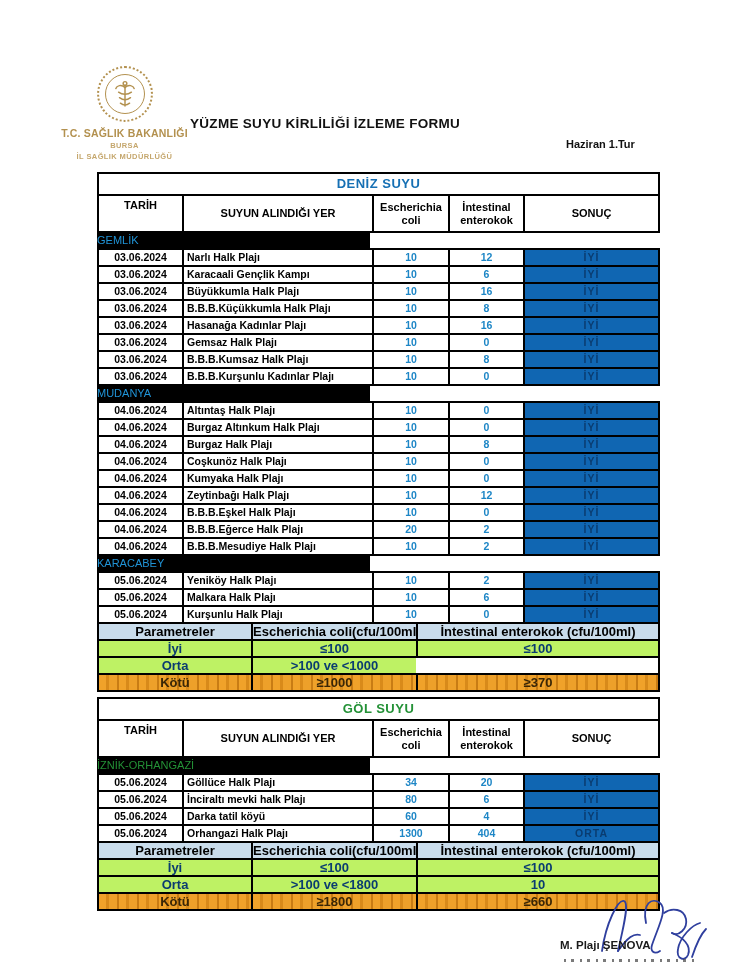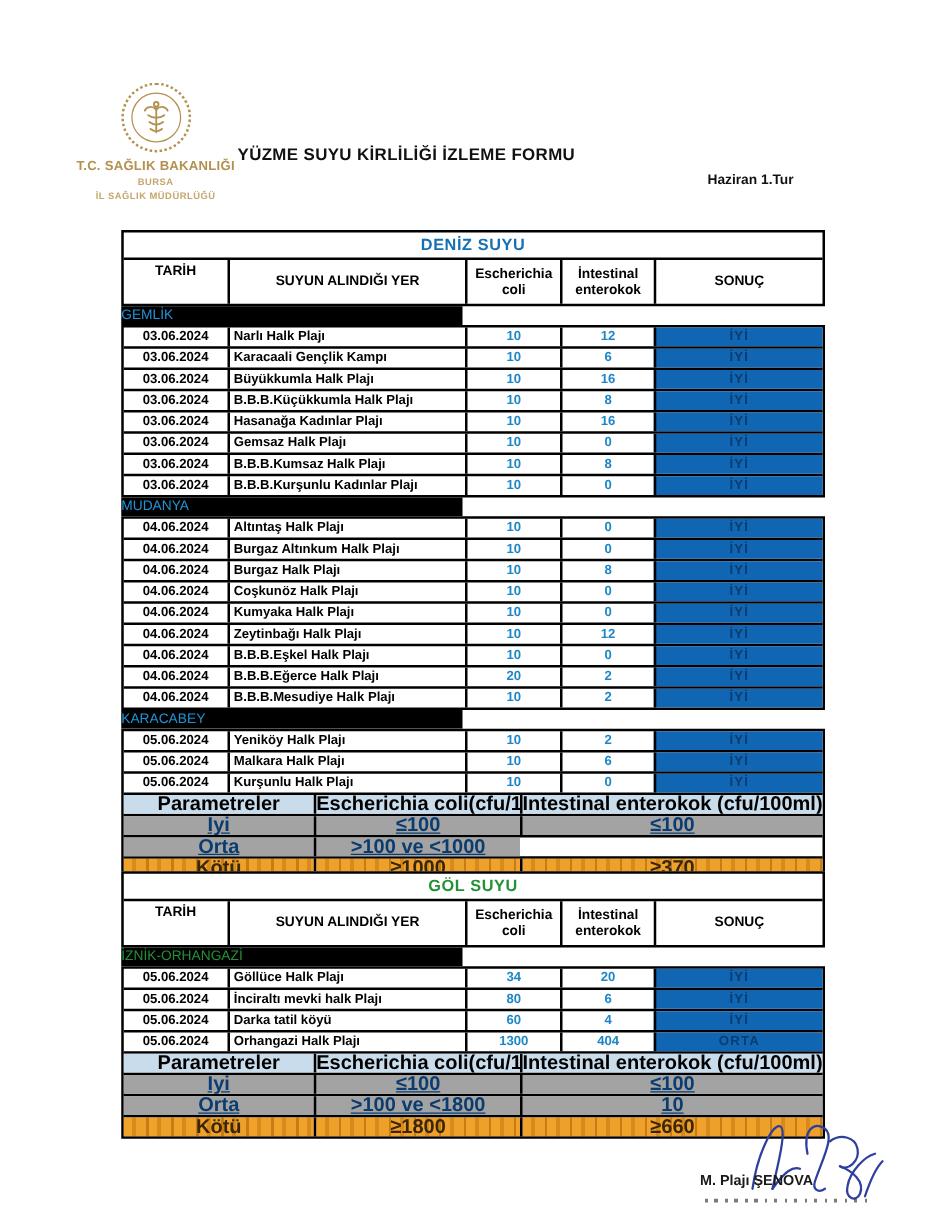--- a/index.html
+++ b/index.html
@@ -13,21 +13,21 @@
   .emblem-inner{width:38px;height:38px;border-radius:50%;border:1.5px solid #b3914f;
           display:flex;align-items:center;justify-content:center;}
   .ministry{color:#b3914f;font-weight:bold;font-size:10.5px;margin-top:5px;white-space:nowrap;letter-spacing:.2px;}
   .sub-line{color:#c5a76d;font-weight:bold;font-size:7.5px;margin-top:2px;letter-spacing:.4px;}
   .form-title{position:absolute;left:190px;top:116px;width:380px;
           font-weight:bold;font-size:13.5px;color:#111;letter-spacing:.3px;}
   .round-label{position:absolute;left:530px;top:138px;font-weight:bold;font-size:11px;color:#111;margin-left:36px;}
 
   
   .wtable{position:absolute;left:97px;width:563px;}
-  #wtable-deniz{top:184px;}
+  #wtable-deniz{top:172px;}
   #wtable-gol{top:697px;}
   .tblock{border:2px solid #000;background:#fff;box-sizing:border-box;}
   .ttitle{height:20px;line-height:20px;text-align:center;font-weight:bold;font-size:13px;
           border-bottom:2px solid #000;letter-spacing:.5px;}
   .hrow{display:grid;grid-template-columns:83px 190px 76px 75px 1fr;}
   .hcell{display:flex;align-items:center;justify-content:center;text-align:center;
          font-weight:bold;font-size:11px;min-height:35px;line-height:1.15;
          padding:1px 2px;box-sizing:border-box;color:#000;}
   .hcell.c0{align-items:flex-start;padding-top:3px;}
   .hcell + .hcell{border-left:2px solid #000;}
@@ -39,25 +39,25 @@
   .drow + .drow{border-top:2px solid #000;}
   .dcell{font-size:10.5px;font-weight:bold;line-height:15px;overflow:hidden;
          white-space:nowrap;color:#000;box-sizing:border-box;}
   .dcell + .dcell{border-left:2px solid #000;}
   .c-date{text-align:center;}
   .c-place{padding-left:3px;}
   .c-num{text-align:center;color:#1d86c6;}
   .c-res{background:#1066b2;color:#0a3c70;text-align:center;letter-spacing:1px;}
 
   .lrow{display:grid;grid-template-columns:152px 165px 1fr;height:15px;border-top:2px solid #000;}
-  .lcell{font-size:16px;font-weight:bold;text-align:center;line-height:15px;
+  .lcell{font-size:13px;font-weight:bold;text-align:center;line-height:15px;
          overflow:hidden;white-space:nowrap;box-sizing:border-box;}
   .lcell + .lcell{border-left:2px solid #000;}
   .lrow.param .lcell{background:#c9dceb;color:#000;}
-  .lrow.lv-blue .lcell{background:#a3a3a3;color:#0a3c70;text-decoration:underline;}
+  .lrow.lv-blue .lcell{background:#bef264;color:#0a3c70;}
   .lrow.lv-orange .lcell{background:repeating-linear-gradient(90deg,
         #f0a22a 0 7px,#d88a1a 7px 10px,#eda02a 10px 18px,#c87c14 18px 20px);color:#3a2606;}
 
   
   .sig{position:absolute;left:540px;top:893px;width:200px;height:75px;}
   .sig-name{position:absolute;left:20px;top:46px;font-size:11.5px;font-weight:bold;color:#1a1a1a;white-space:nowrap;}
   .sig-scribble{position:absolute;left:48px;top:0;}
   .sig-cutoff{position:absolute;left:24px;top:66px;width:130px;height:3px;opacity:.65;
         background:repeating-linear-gradient(90deg,#333 0 2px,transparent 2px 7px,#333 7px 10px,transparent 10px 16px);}
 </style>

